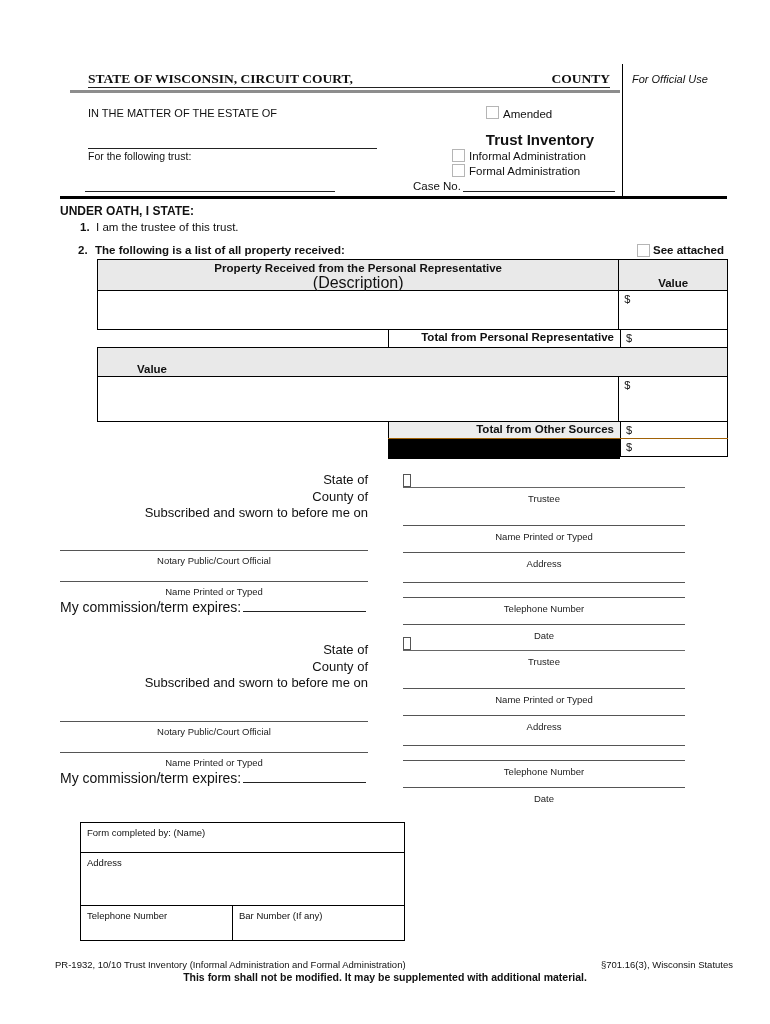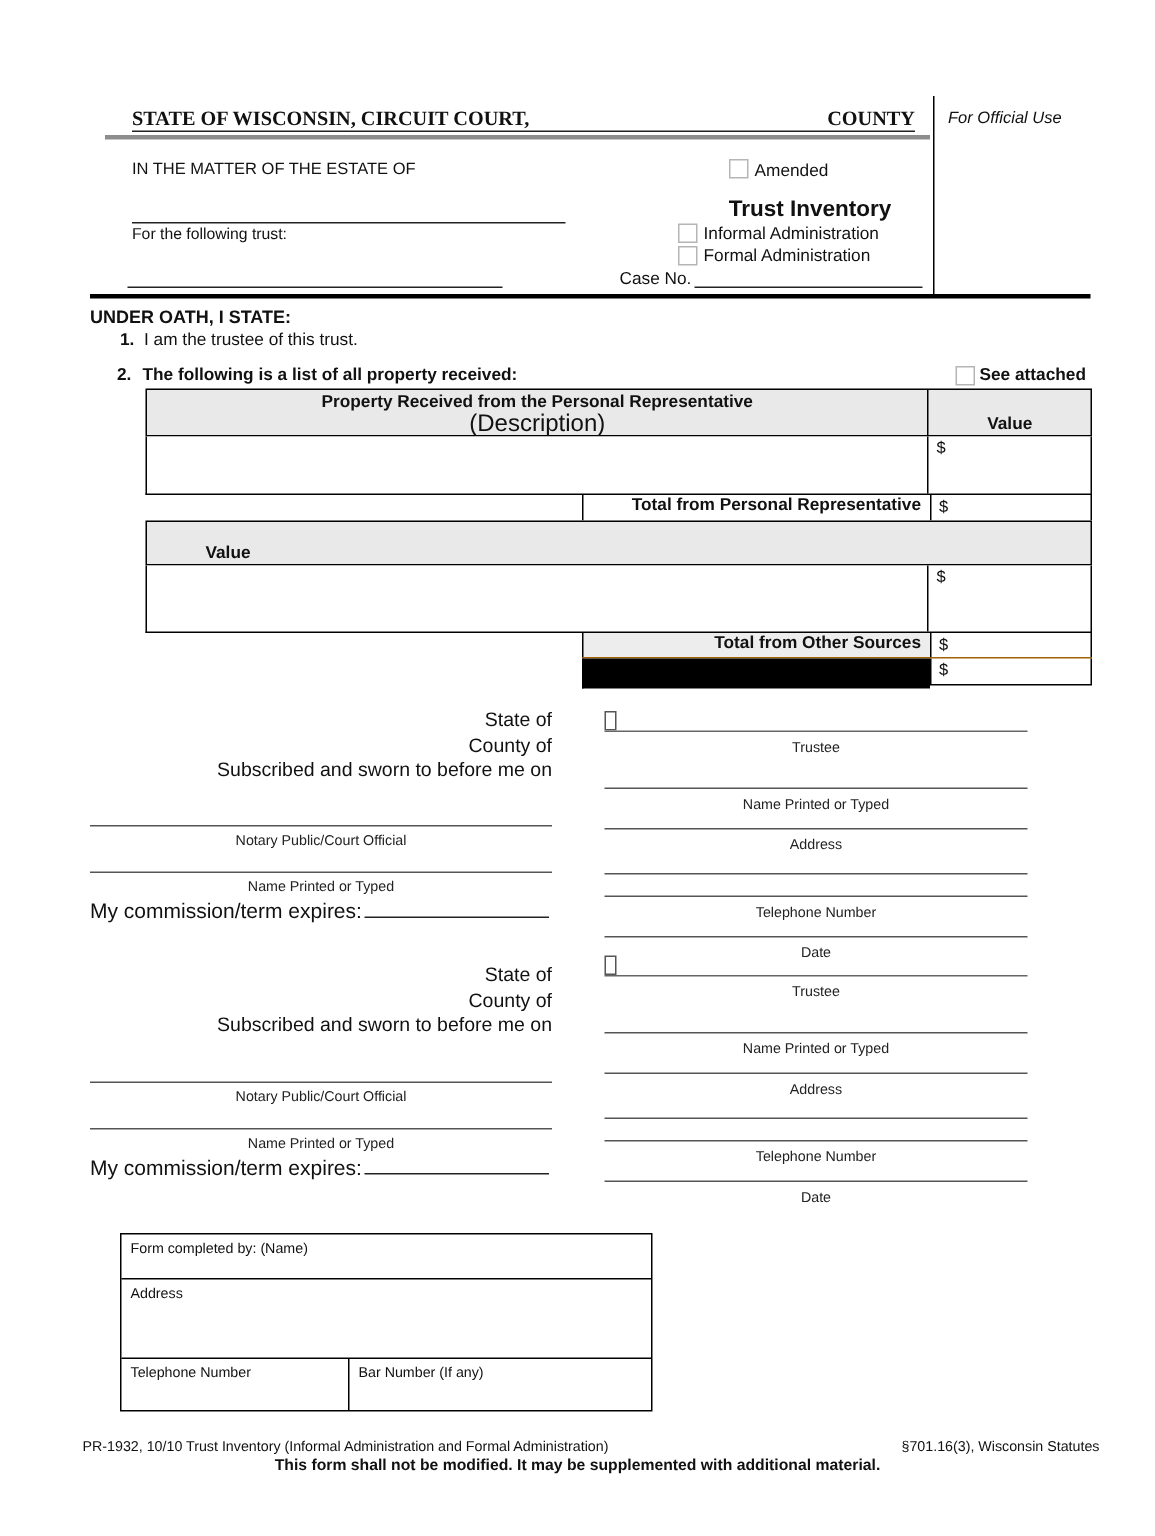--- a/index.html
+++ b/index.html
@@ -205,21 +205,21 @@
     <div class="small-label" style="margin-top:5px;">Name Printed or Typed</div>
     <div class="u-line" style="margin-top:9px;"></div>
     <div class="small-label" style="margin-top:5px;">Address</div>
     <div class="u-line" style="margin-top:12px;"></div>
     <div class="u-line" style="margin-top:14px;"></div>
     <div class="small-label" style="margin-top:5px;">Telephone Number</div>
     <div class="u-line" style="margin-top:9px;"></div>
     <div class="small-label" style="margin-top:5px;">Date</div>
   </div>
 
-  <div class="abs cbox" style="left:80px;top:822px;width:355px;">
+  <div class="abs cbox" style="left:80px;top:822px;width:325px;">
     <div class="crow" style="height:30px;border-bottom:1px solid #000;"><span>Form completed by: (Name)</span></div>
     <div class="crow" style="height:53px;border-bottom:1px solid #000;"><span>Address</span></div>
     <div style="display:flex;height:34px;">
       <div class="crow" style="width:152px;border-right:1px solid #000;"><span>Telephone Number</span></div>
       <div class="crow" style="flex:1;"><span>Bar Number  (If any)</span></div>
     </div>
   </div>
 
   <div class="abs footer-small" style="left:55px;top:959px;">PR-1932, 10/10 Trust Inventory  (Informal Administration and Formal Administration)</div>
   <div class="abs footer-small" style="right:37px;top:959px;">§701.16(3), Wisconsin Statutes</div>

